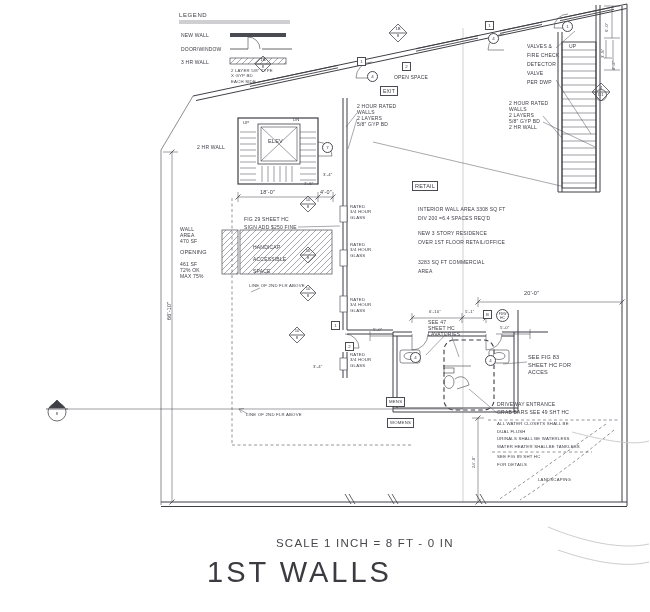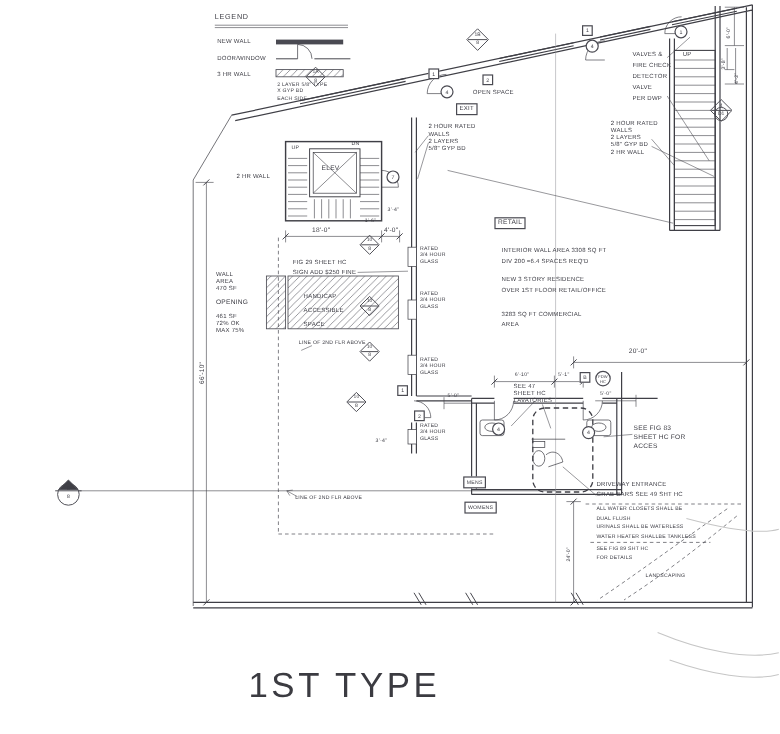--- a/index.html
+++ b/index.html
@@ -355,15 +355,16 @@
   <div class="cm" style="left:410px;top:352px">4</div>
   <div class="cm" style="left:485px;top:355px">4</div>
   <div class="cm" style="left:322px;top:142px">7</div>
   <div class="cm" style="left:562px;top:21px">1</div>
 
   <div class="fdwc" style="left:496px;top:309px">
     <div>FDW</div>
     <div>HC</div>
   </div>
 
-  <div class="title">1ST TYPE</div>
+  <div class="scale">SCALE 1 INCH = 8 FT - 0 IN</div>
+  <div class="title">1ST WALLS</div>
 
 </div>
 
 </body></html>

